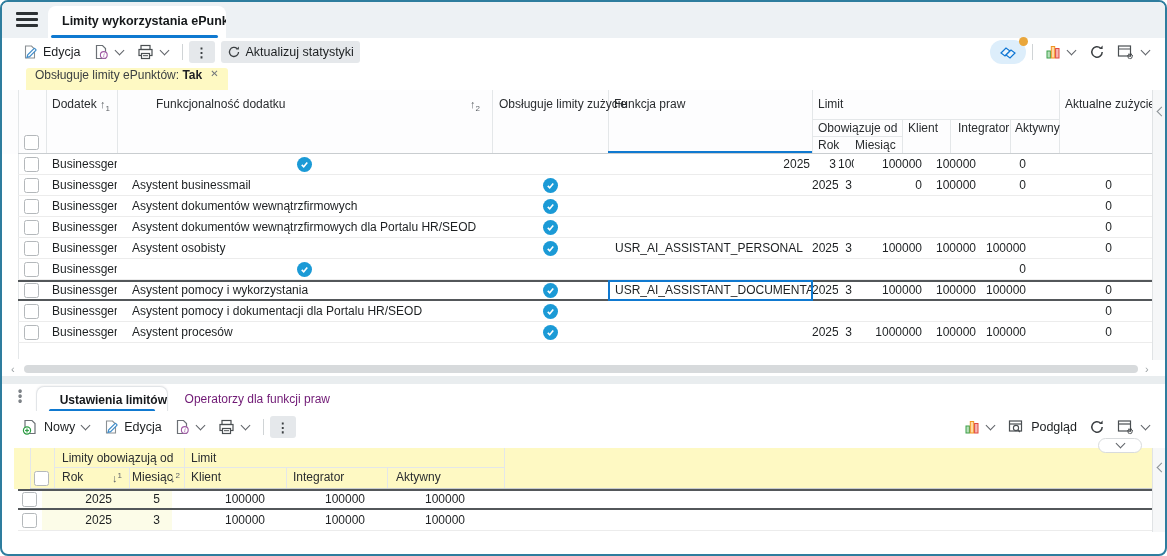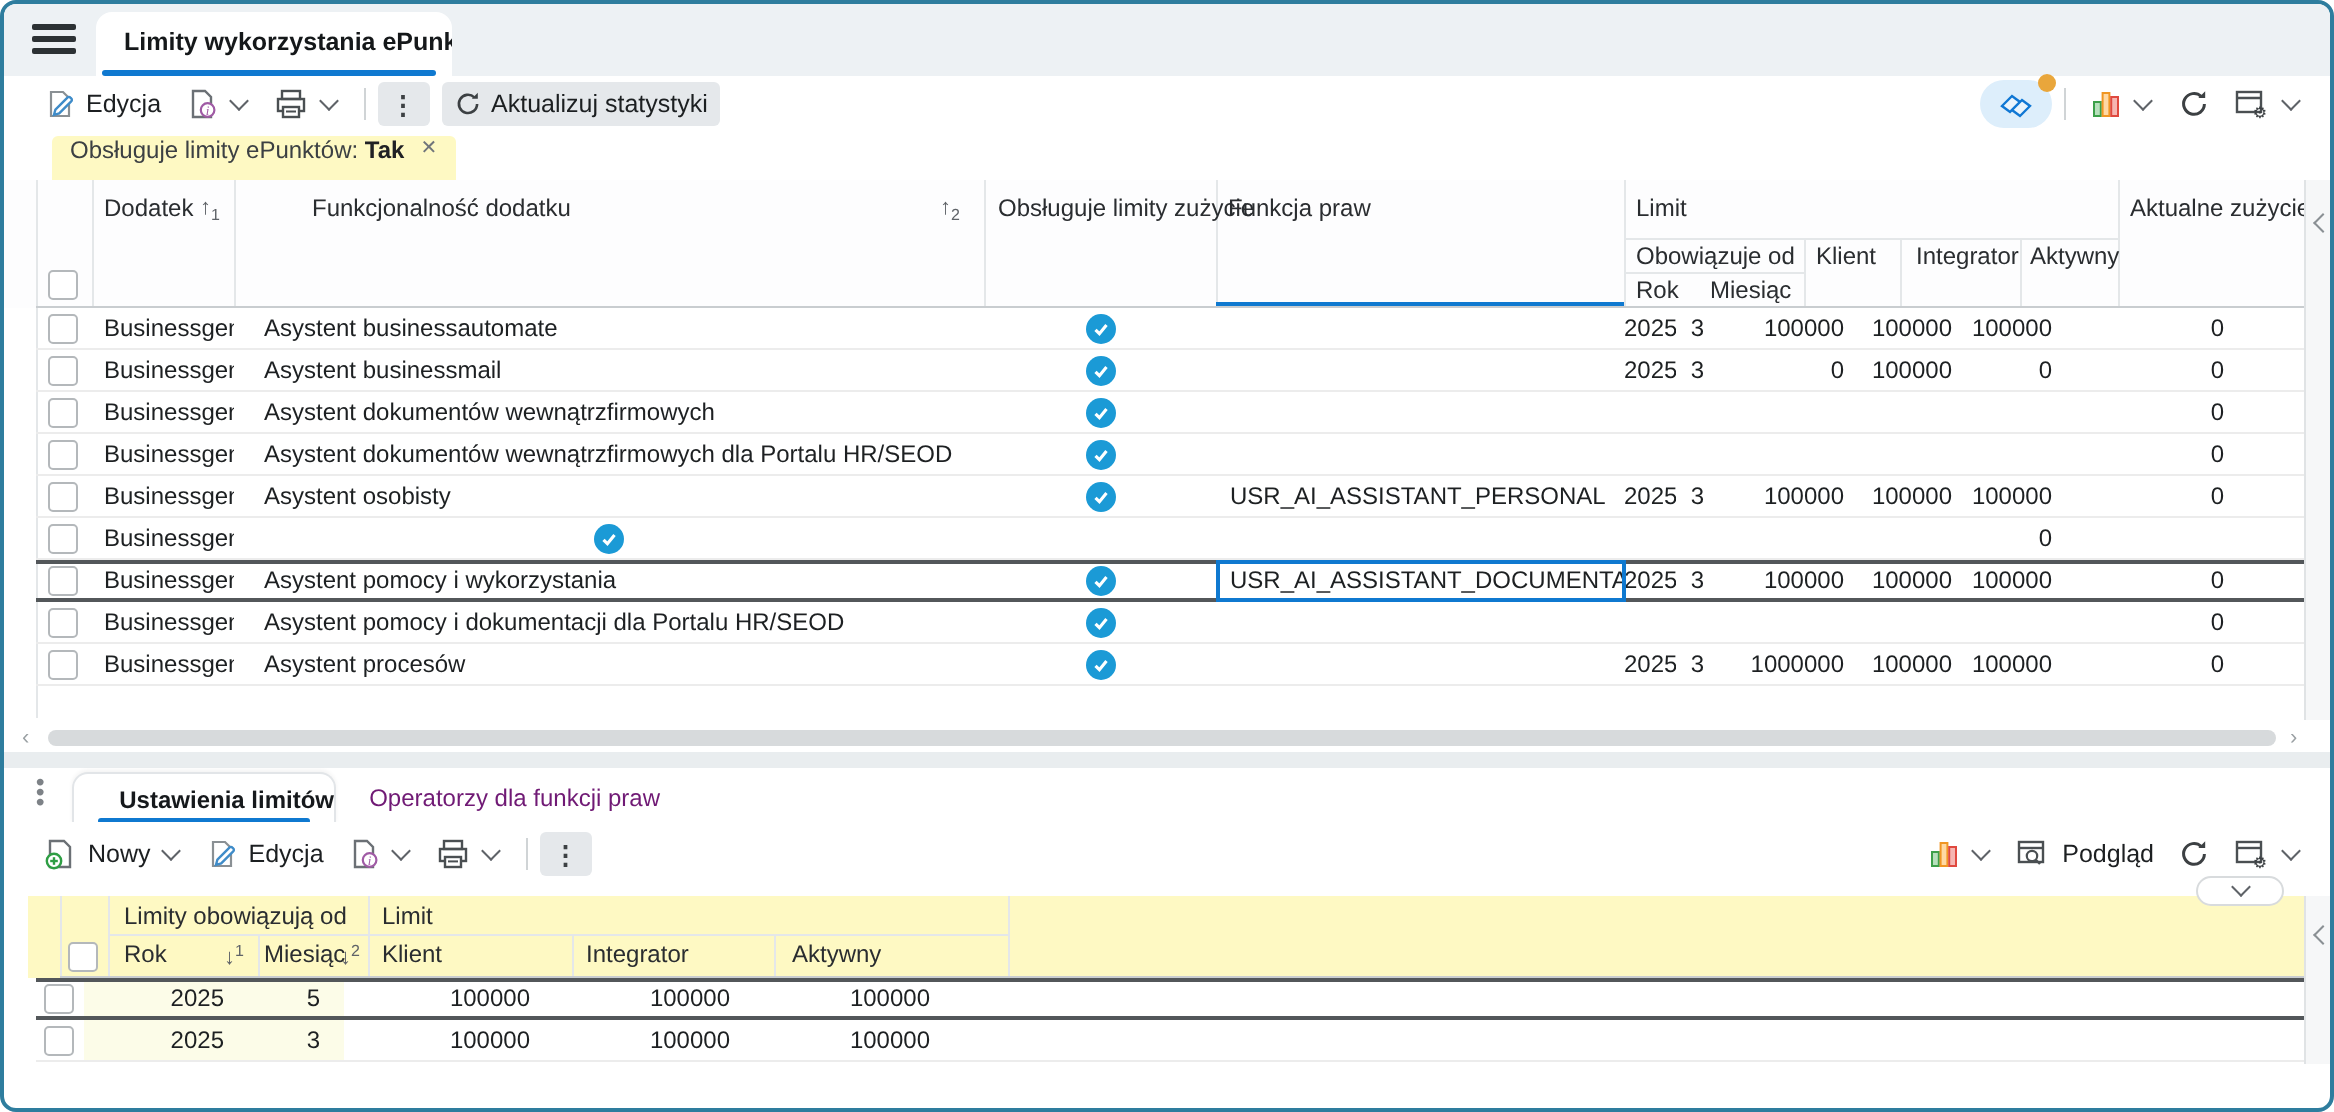--- a/index.html
+++ b/index.html
@@ -227,21 +227,20 @@
     <div class="headbot"></div>
   </div>
 
   <div class="leftedge" style="top:152px;height:205px;"></div>
   <div class="rows1">
     <div class="trow">
       <span class="cell c-cb">
             <span class="cb"></span>
           </span>
       <span class="cell c-dod">Businessgenius</span>
-      <span class="cell c-fun">Asystent businessautomate</span>
       <span class="cell c-chk">
             <span class="badge">
               <svg width="11" height="11" viewBox="0 0 14 14">
                 <polyline points="3.5,7.5 6,10 10.5,4.5" fill="none" stroke="#fff" stroke-width="2"></polyline>
               </svg>
             </span>
           </span>
       <span class="cell c-praw"></span>
       <span class="cell num">2025</span>
       <span class="cell num">3</span>

